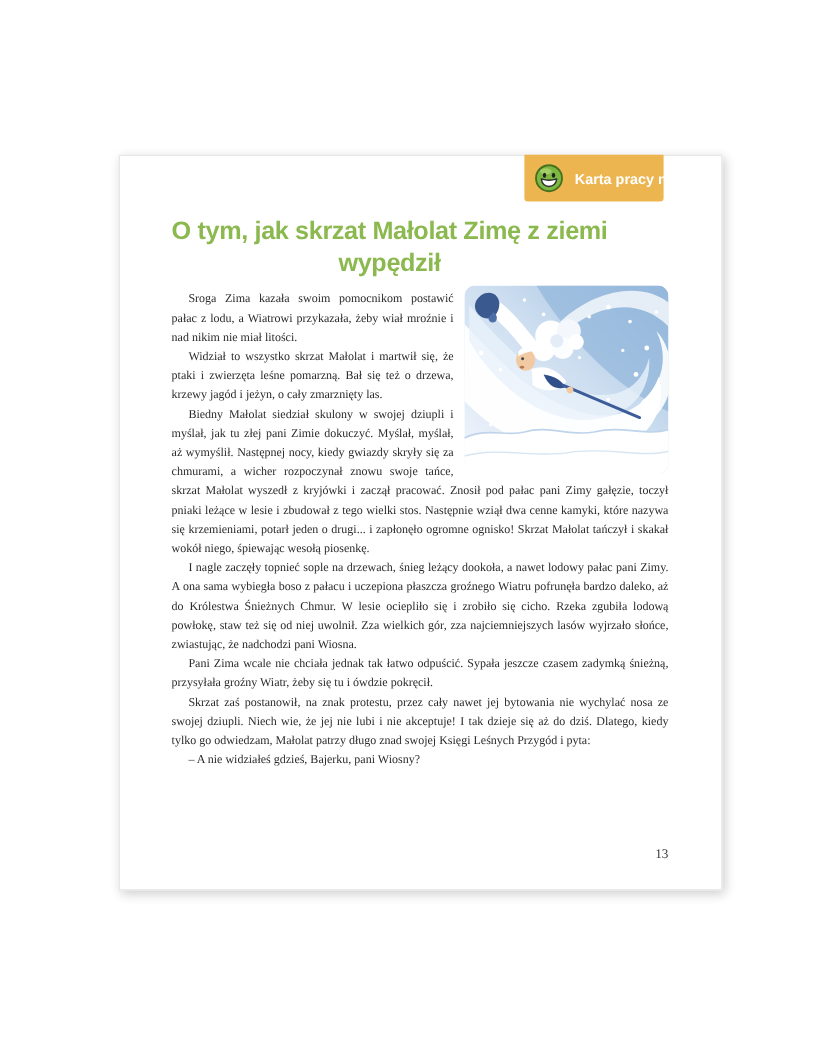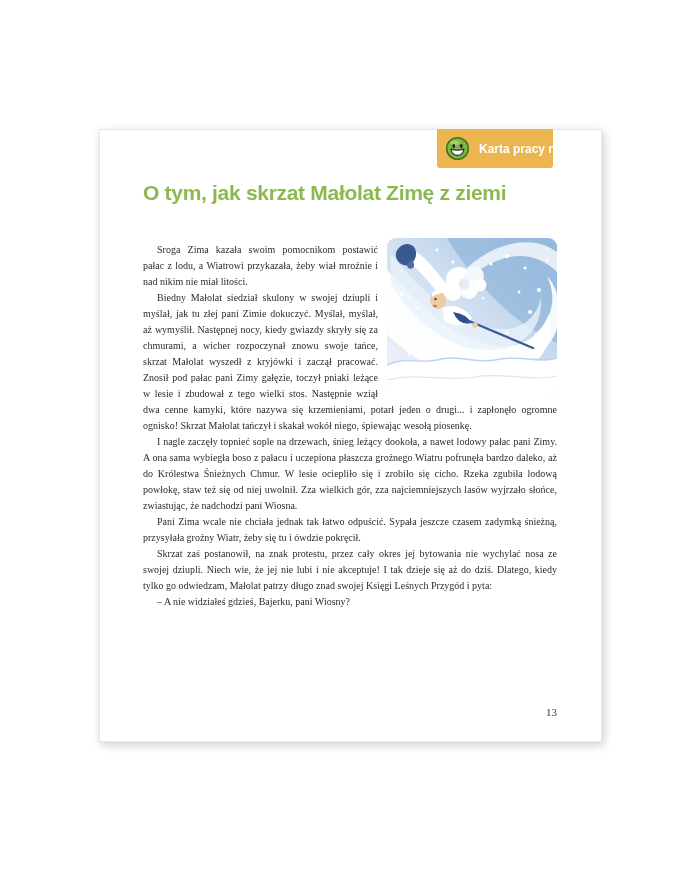--- a/index.html
+++ b/index.html
@@ -83,20 +83,21 @@
       <ellipse cx="9.5" cy="6.5" rx="4.5" ry="2.4" fill="#a8d16e" opacity="0.85"></ellipse>
       <ellipse cx="8.4" cy="9.6" rx="1.35" ry="2" fill="#222222"></ellipse>
       <ellipse cx="15.6" cy="9.6" rx="1.35" ry="2" fill="#222222"></ellipse>
       <path d="M5.8 12.6 Q12 14.6 18.2 12.6 Q17.2 18.6 12 18.6 Q6.8 18.6 5.8 12.6 Z" fill="#ffffff" stroke="#2e2e2e" stroke-width="1.1" stroke-linejoin="round"></path>
     </svg>
     <span class="badge-label">Karta pracy nr 4</span>
   </div>
 
   <h1 class="title" style="margin:0;">
     <span>O tym, jak skrzat Małolat Zimę z ziemi</span>
+    <span>wypędził</span>
   </h1>
 
   <div class="article">
 
     <svg class="illu" viewBox="0 0 170 157">
       <defs>
         <linearGradient id="bgGrad" x1="0" y1="1" x2="1" y2="0">
           <stop offset="0" stop-color="#f1f6fc"></stop>
           <stop offset="0.55" stop-color="#cddef0"></stop>
           <stop offset="1" stop-color="#9dbede"></stop>
@@ -159,21 +160,22 @@
             <circle cx="22" cy="116" r="1.5"></circle>
             <circle cx="130" cy="128" r="1.5"></circle>
           <circle cx="155" cy="135" r="1.5"></circle>
             <circle cx="50" cy="12" r="1.4"></circle>
             <circle cx="132" cy="54" r="1.4"></circle>
         </g>
       </g>
     </svg>
 
     <p>Sroga Zima kazała swoim pomocnikom postawić pałac z lodu, a Wiatrowi przykazała, żeby wiał mroźnie i nad nikim nie miał litości.</p>
+    <p>Widział to wszystko skrzat Małolat i martwił się, że ptaki i zwierzęta leśne pomarzną. Bał się też o drzewa, krzewy jagód i jeżyn, o cały zmarznięty las.</p>
     <p>Biedny Małolat siedział skulony w swojej dziupli i myślał, jak tu złej pani Zimie dokuczyć. Myślał, myślał, aż wymyślił. Następnej nocy, kiedy gwiazdy skryły się za chmurami, a wicher rozpoczynał znowu swoje tańce, skrzat Małolat wyszedł z kryjówki i zaczął pracować. Znosił pod pałac pani Zimy gałęzie, toczył pniaki leżące w lesie i zbudował z tego wielki stos. Następnie wziął dwa cenne kamyki, które nazywa się krzemieniami, potarł jeden o drugi... i zapłonęło ogromne ognisko! Skrzat Małolat tańczył i skakał wokół niego, śpiewając wesołą piosenkę.</p>
     <p>I nagle zaczęły topnieć sople na drzewach, śnieg leżący dookoła, a nawet lodowy pałac pani Zimy. A ona sama wybiegła boso z pałacu i uczepiona płaszcza groźnego Wiatru pofrunęła bardzo daleko, aż do Królestwa Śnieżnych Chmur. W lesie ociepliło się i zrobiło się cicho. Rzeka zgubiła lodową powłokę, staw też się od niej uwolnił. Zza wielkich gór, zza najciemniejszych lasów wyjrzało słońce, zwiastując, że nadchodzi pani Wiosna.</p>
     <p>Pani Zima wcale nie chciała jednak tak łatwo odpuścić. Sypała jeszcze czasem zadymką śnieżną, przysyłała groźny Wiatr, żeby się tu i ówdzie pokręcił.</p>
-    <p>Skrzat zaś postanowił, na znak protestu, przez cały okres jej bytowania nie wychylać nosa ze swojej dziupli. Niech wie, że jej nie lubi i nie akceptuje! I tak dzieje się aż do dziś. Dlatego, kiedy tylko go odwiedzam, Małolat patrzy długo znad swojej Księgi Leśnych Przygód i pyta:</p>
+    <p>Skrzat zaś postanowił, na znak protestu, przez cały nawet jej bytowania nie wychylać nosa ze swojej dziupli. Niech wie, że jej nie lubi i nie akceptuje! I tak dzieje się aż do dziś. Dlatego, kiedy tylko go odwiedzam, Małolat patrzy długo znad swojej Księgi Leśnych Przygód i pyta:</p>
     <p>– A nie widziałeś gdzieś, Bajerku, pani Wiosny?</p>
   </div>
 
   <div class="pageno">13</div>
 </div>
 
 </body></html>

